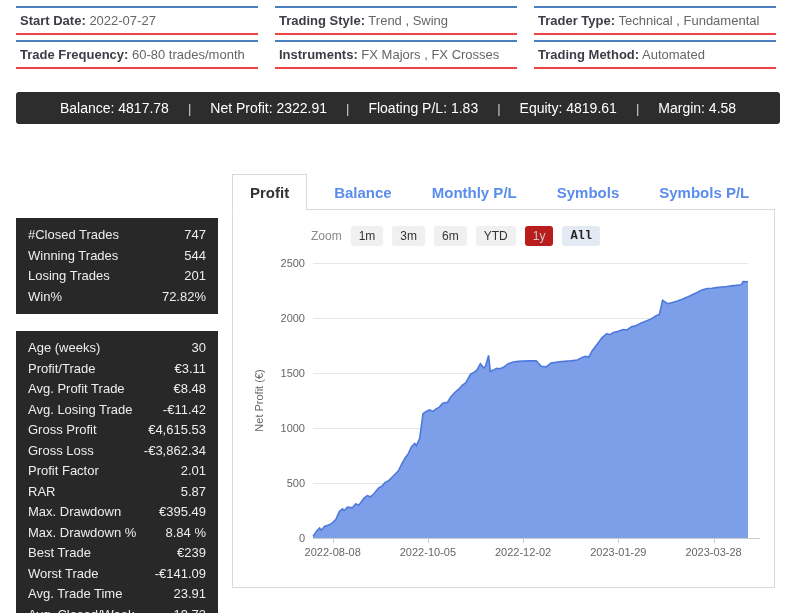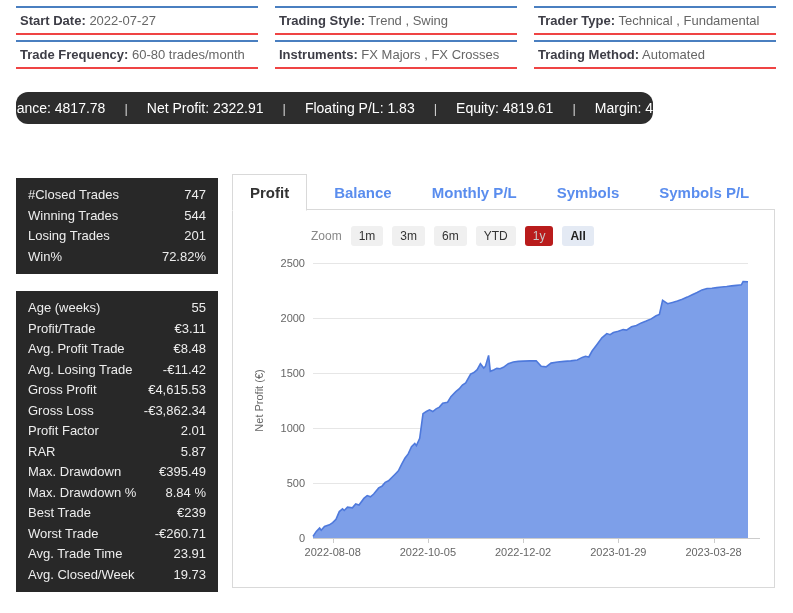--- a/index.html
+++ b/index.html
@@ -7,49 +7,49 @@
         font-family:"Liberation Sans",sans-serif;-webkit-font-smoothing:antialiased;}
 
   
   .header-grid{position:absolute;left:16px;top:6px;width:760px;display:grid;
                grid-template-columns:1fr 1fr 1fr;column-gap:17px;row-gap:5px;}
   .header-cell{border-top:2px solid #4a7fc0;border-bottom:2px solid #ef4444;
                padding:5px 4px;font-size:13px;color:#666;white-space:nowrap;overflow:hidden;}
   .header-cell .hlabel{color:#3d3d46;font-weight:bold;}
 
   
-  .summary-bar{position:absolute;left:16px;top:92px;width:637px;height:32px;background:#2d2d2d;
-               border-radius:12px;display:flex;align-items:center;justify-content:center;
+  .summary-bar{position:absolute;left:16px;top:92px;width:764px;height:32px;background:#2d2d2d;
+               border-radius:3px;display:flex;align-items:center;justify-content:center;
                color:#fff;font-size:14px;}
   .summary-item{white-space:nowrap;}
   .summary-item + .summary-item::before{content:"|";color:#d0d0d0;margin:0 19px;font-size:13px;}
 
   
-  .stats-table{position:absolute;left:16px;width:202px;background:#282828;padding:7px 0;box-sizing:border-box;}
+  .stats-table{position:absolute;left:16px;width:202px;background:#282828;padding:7px 0;box-sizing:border-box;margin-top:40px;}
   .stats-table.t1{top:178px;}
   .stats-table.t2{top:291px;}
   .stat-row{display:flex;justify-content:space-between;padding:2px 12px;font-size:13px;
             color:#ededed;line-height:16.5px;white-space:nowrap;}
   .stat-value{text-align:right;}
 
   
   .tabs{position:absolute;left:232px;top:174px;height:36px;display:flex;align-items:stretch;z-index:3;}
   .tab{display:flex;align-items:center;padding:0 17px;font-size:15px;font-weight:bold;
        color:#5a8dee;cursor:pointer;margin-right:6px;}
   .tab.active{background:#fff;border:1px solid #d9d9d9;border-bottom:1px solid #fff;
               color:#333;margin-bottom:-1px;margin-right:10px;}
 
   
   .panel{position:absolute;left:232px;top:209px;width:543px;height:379px;
          border:1px solid #d9d9d9;background:#fff;box-sizing:border-box;}
   .zoomrow{position:absolute;left:78px;top:16px;display:flex;align-items:center;gap:9px;
            font-size:12px;color:#888;z-index:2;}
   .zbtn{padding:3px 8px;background:#f0f0f0;border-radius:3px;font-size:12px;color:#333;cursor:pointer;}
   .zbtn.disabled{color:#c9c9c9;background:#b91c1c;cursor:default;}
-  .zbtn.active{background:#e4eaf4;font-weight:bold;color:#222;}
+  .zbtn.active{background:#e4eaf4;font-weight:bold;color:#222;font-family:Liberation Mono, monospace;}
   .chart-svg{position:absolute;left:0;top:0;}
 </style>
 </head>
 <body>
 
 <div class="page">
 
   <div class="header-grid">
 
   <div class="header-cell">
@@ -104,21 +104,21 @@
       <div class="stat-row">
         <span class="stat-label">Win%</span>
         <span class="stat-value">72.82%</span>
       </div>
     </div>
 
   <div class="stats-table t2">
 
   <div class="stat-row">
         <span class="stat-label">Age (weeks)</span>
-        <span class="stat-value">55</span>
+        <span class="stat-value">30</span>
       </div>
       <div class="stat-row">
         <span class="stat-label">Profit/Trade</span>
         <span class="stat-value">€3.11</span>
       </div>
       <div class="stat-row">
         <span class="stat-label">Avg. Profit Trade</span>
         <span class="stat-value">€8.48</span>
       </div>
       <div class="stat-row">
@@ -148,21 +148,21 @@
       <div class="stat-row">
         <span class="stat-label">Max. Drawdown %</span>
         <span class="stat-value">8.84 %</span>
       </div>
       <div class="stat-row">
         <span class="stat-label">Best Trade</span>
         <span class="stat-value">€239</span>
       </div>
       <div class="stat-row">
         <span class="stat-label">Worst Trade</span>
-        <span class="stat-value">-€260.71</span>
+        <span class="stat-value">-€141.09</span>
       </div>
       <div class="stat-row">
         <span class="stat-label">Avg. Trade Time</span>
         <span class="stat-value">23.91</span>
       </div>
       <div class="stat-row">
         <span class="stat-label">Avg. Closed/Week</span>
         <span class="stat-value">19.73</span>
       </div>
     </div>

